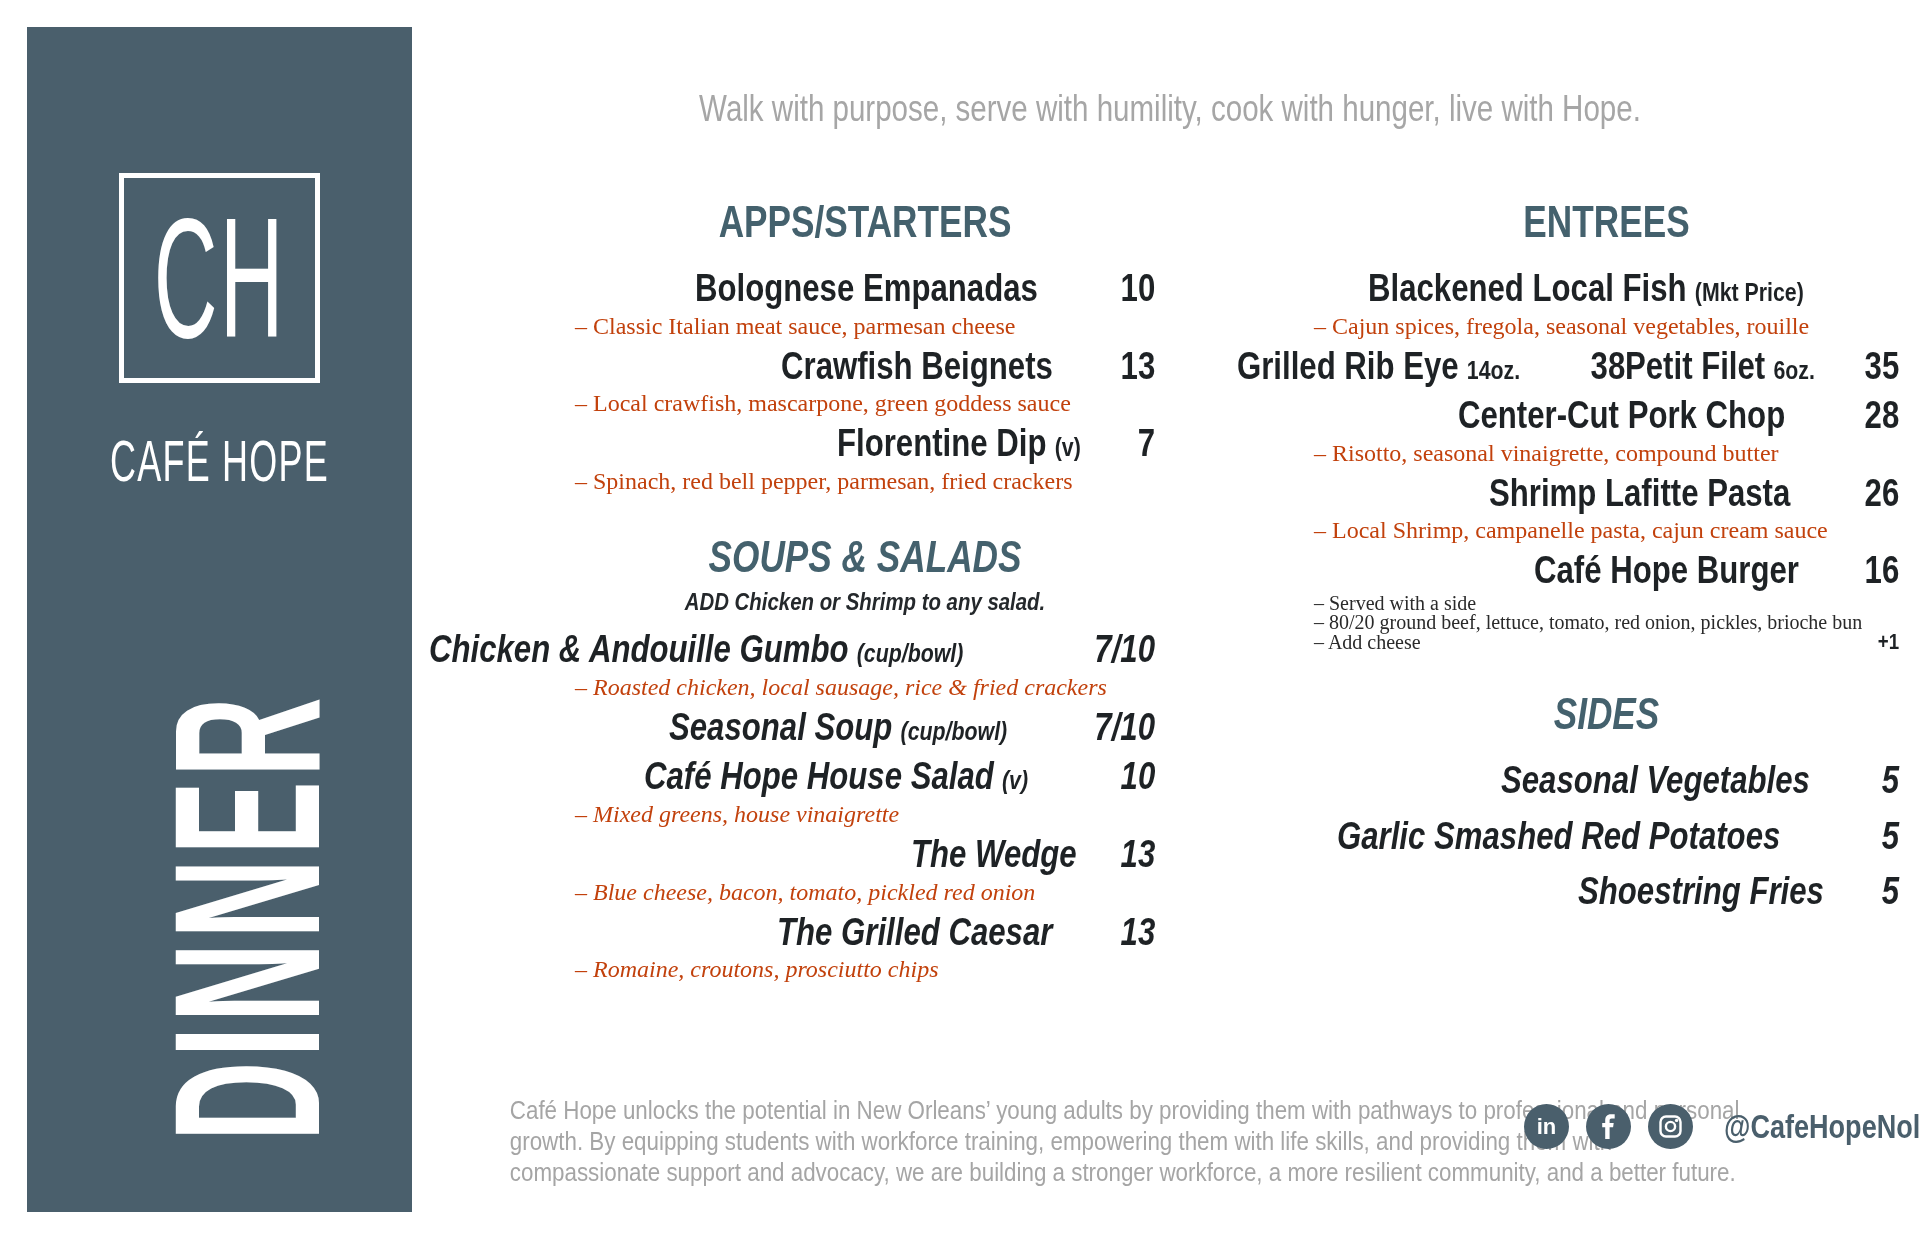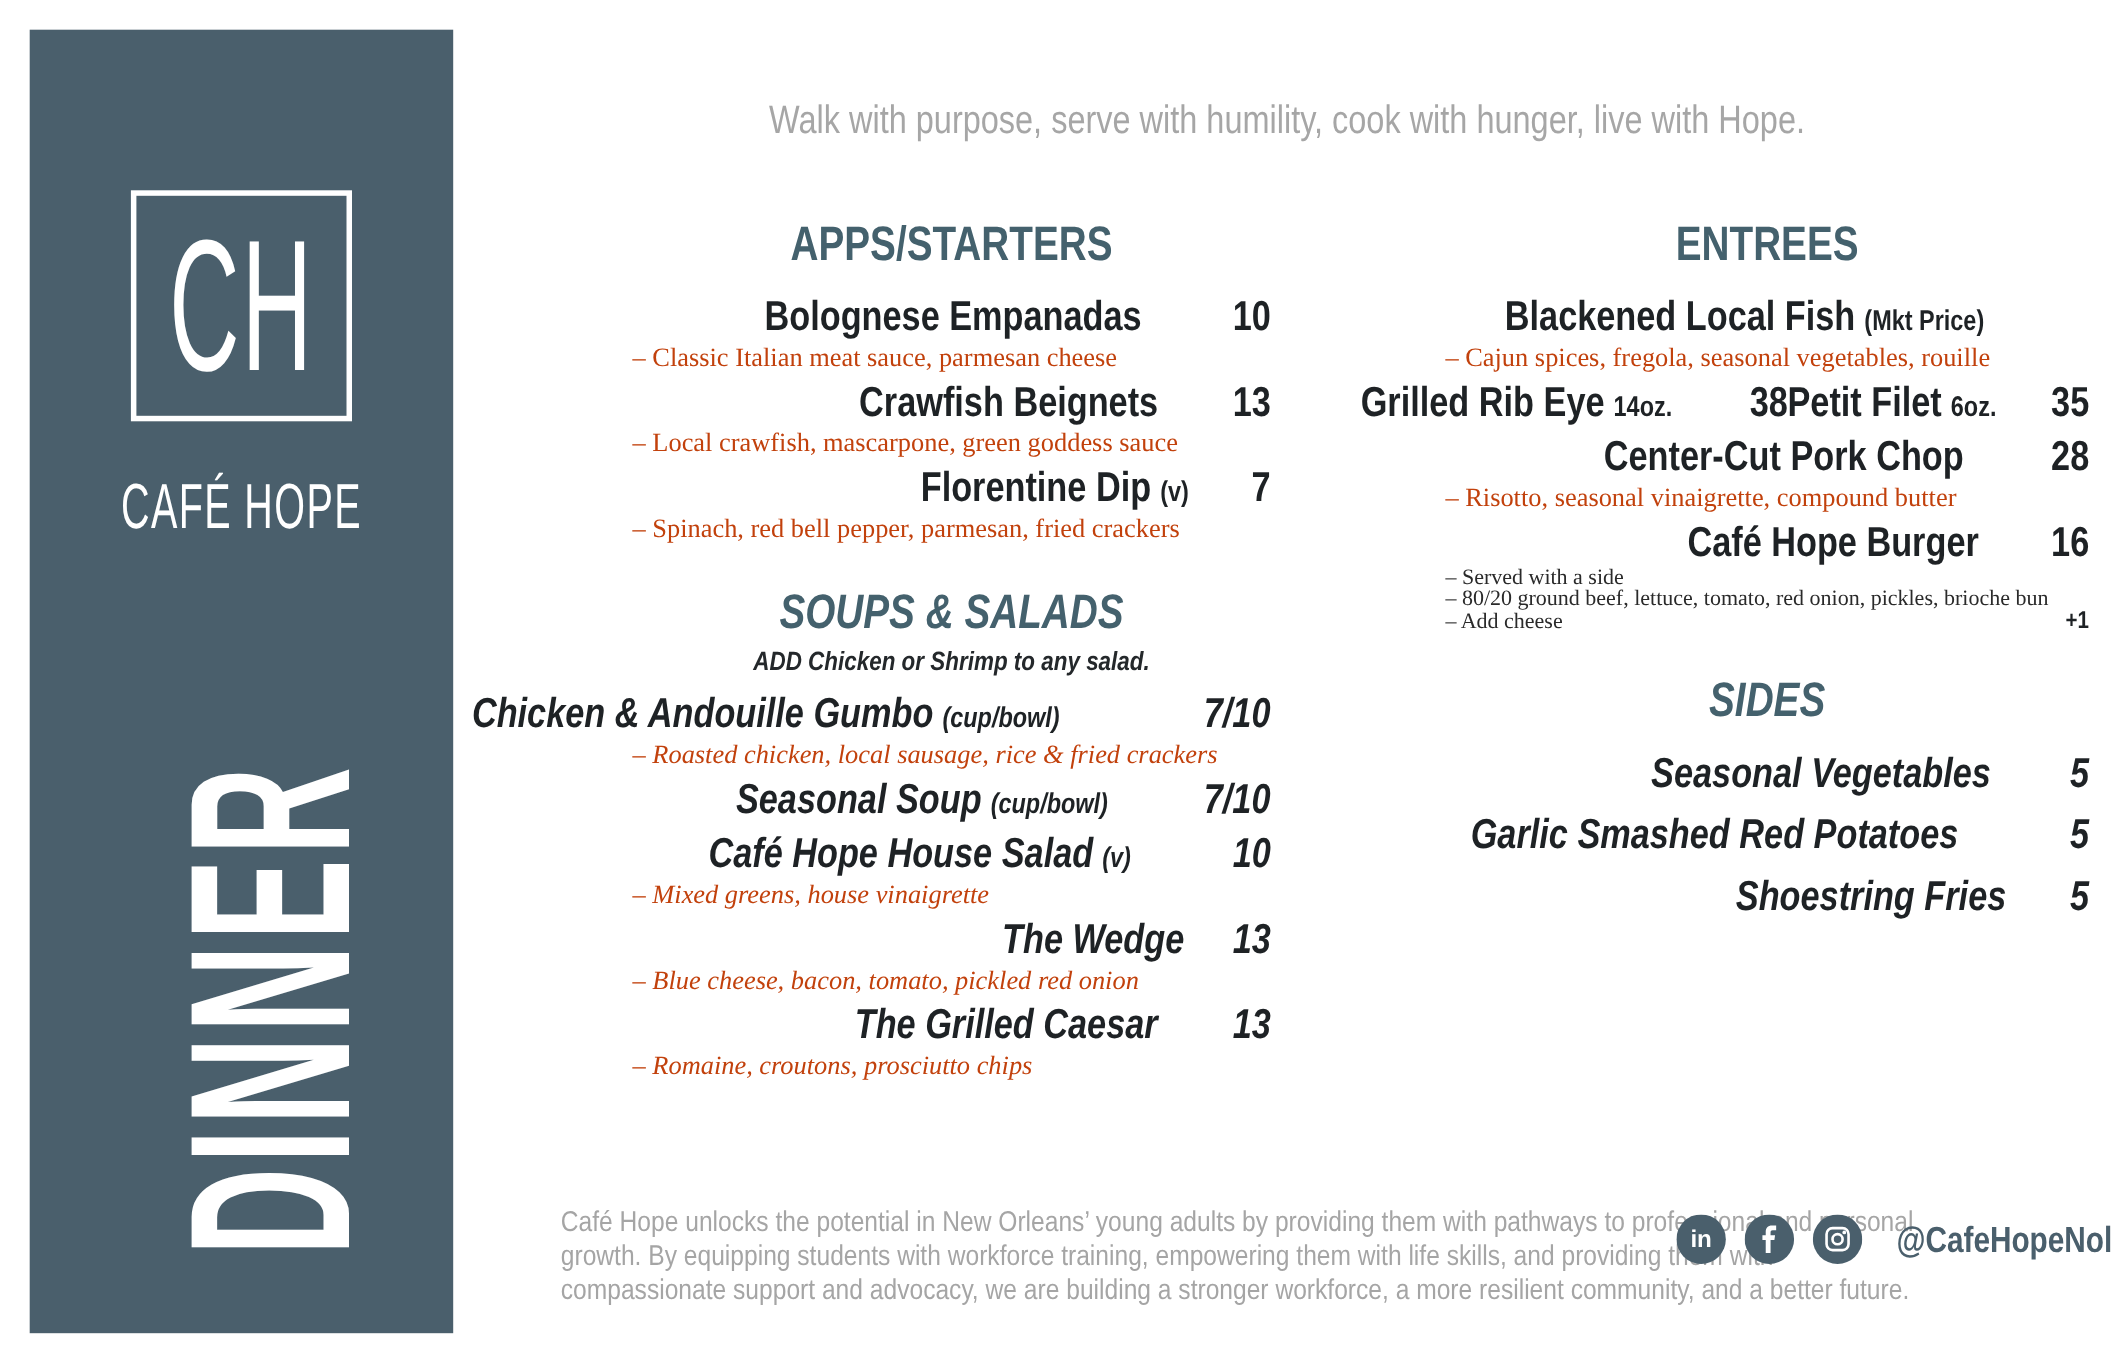--- a/index.html
+++ b/index.html
@@ -182,20 +182,27 @@
             <span class="name" data-name="item-name"><span data-name="item-name-text">Petit Filet</span><span class="suffix" data-name="item-name-suffix">6oz.</span></span>
             <span class="price" data-name="item-price">35</span>
           </div>
         </div>
         <div class="item" data-name="menu-item">
           <div class="head" data-name="menu-item-header">
             <span class="name" data-name="item-name"><span data-name="item-name-text">Center-Cut Pork Chop</span></span>
             <span class="price" data-name="item-price">28</span>
           </div>
           <div class="desc" data-name="item-description">– Risotto, seasonal vinaigrette, compound butter</div>
+        </div>
+        <div class="item" data-name="menu-item">
+          <div class="head" data-name="menu-item-header">
+            <span class="name" data-name="item-name"><span data-name="item-name-text">Shrimp Lafitte Pasta</span></span>
+            <span class="price" data-name="item-price">26</span>
+          </div>
+          <div class="desc" data-name="item-description">– Local Shrimp, campanelle pasta, cajun cream sauce</div>
         </div>
         <div class="item" data-name="menu-item">
           <div class="head" data-name="menu-item-header">
             <span class="name" data-name="item-name"><span data-name="item-name-text">Café Hope Burger</span></span>
             <span class="price" data-name="item-price">16</span>
           </div>
           <div class="subline" data-name="item-subline">
             <span class="sl-text" data-name="subline-text">– Served with a side</span>
             <span class="sl-price" data-name="subline-price"></span>
           </div>

